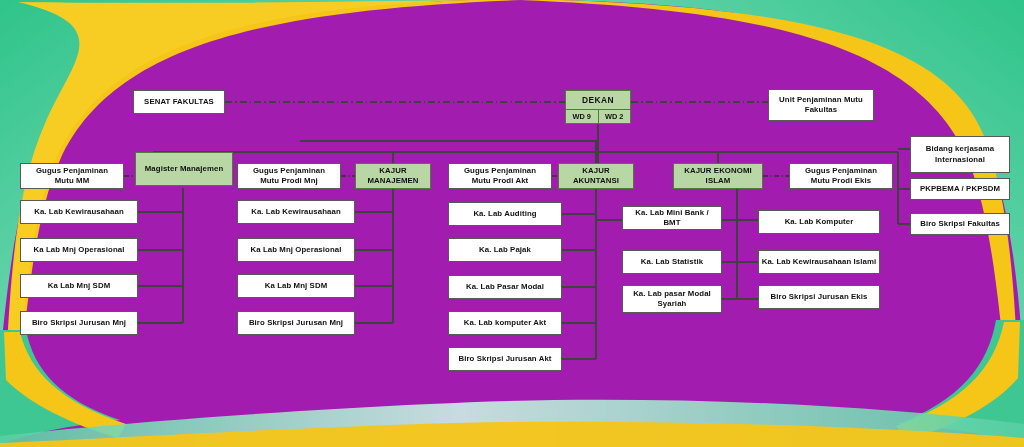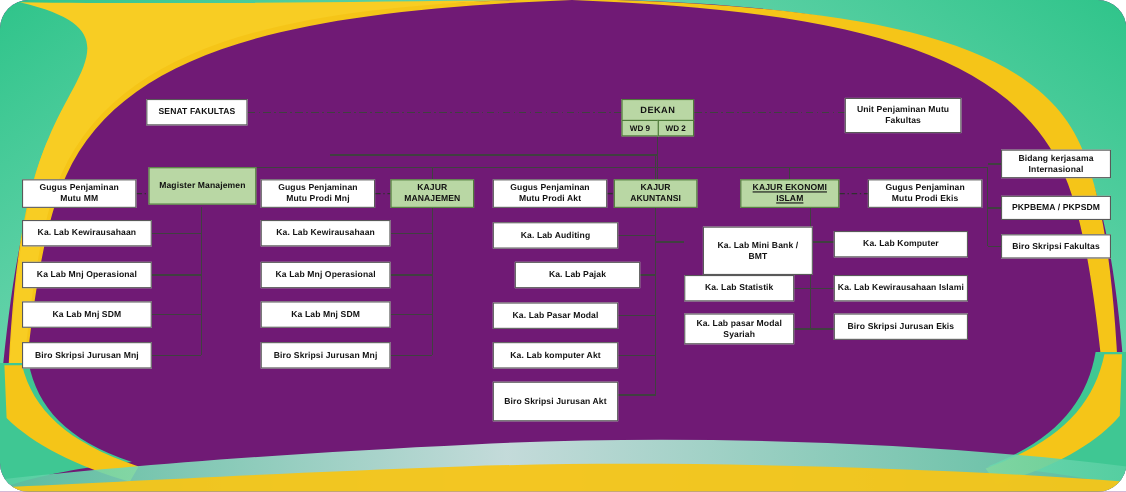--- a/index.html
+++ b/index.html
@@ -1,20 +1,20 @@
 <!DOCTYPE html>
 <html><head>
 <meta charset="utf-8">
 <style>
   html,body{margin:0;padding:0;}
   body{
     width:1024px;height:447px;background:#ffffff;overflow:hidden;
     font-family:"Liberation Sans", sans-serif;
   }
-  #stage{position:relative;width:1024px;height:447px;overflow:hidden;background:#701a75;border-radius:26px;}
+  #stage{position:relative;width:1024px;height:447px;overflow:hidden;background:#a21caf;}
 
   
   #decor{position:absolute;left:0;top:0;width:1024px;height:447px;pointer-events:none;}
 
   
   #wires{position:absolute;left:0;top:0;width:1024px;height:447px;}
 
   .node{
     position:absolute;box-sizing:border-box;
     border:1px solid #595959;background:#ffffff;
@@ -175,28 +175,28 @@
   </div>
   <div class="node green" style="left:355px;top:163px;width:76px;height:26px;">
     <span class="t">KAJUR<br>MANAJEMEN</span>
   </div>
   <div class="node" style="left:448px;top:163px;width:104px;height:26px;">
     <span class="t">Gugus Penjaminan<br>Mutu Prodi Akt</span>
   </div>
   <div class="node green" style="left:558px;top:163px;width:76px;height:26px;">
     <span class="t">KAJUR<br>AKUNTANSI</span>
   </div>
-  <div class="node green" style="left:673px;top:163px;width:90px;height:26px;text-decoration:underline;">
+  <div class="node green" style="left:673px;top:163px;width:90px;height:26px;">
     <span class="t">KAJUR EKONOMI<br>ISLAM</span>
   </div>
   <div class="node" style="left:789px;top:163px;width:104px;height:26px;">
     <span class="t">Gugus Penjaminan<br>Mutu Prodi Ekis</span>
   </div>
 
-  <div class="node" style="left:910px;top:136px;width:100px;height:26px;">
+  <div class="node" style="left:910px;top:136px;width:100px;height:37px;">
     <span class="t">Bidang kerjasama<br>Internasional</span>
   </div>
   <div class="node" style="left:910px;top:178px;width:100px;height:22px;">
     <span class="t">PKPBEMA / PKPSDM</span>
   </div>
   <div class="node" style="left:910px;top:213px;width:100px;height:22px;">
     <span class="t">Biro Skripsi Fakultas</span>
   </div>
 
   <div class="node" style="left:20px;top:200px;width:118px;height:24px;">
@@ -221,34 +221,34 @@
   <div class="node" style="left:237px;top:274px;width:118px;height:24px;">
     <span class="t">Ka Lab Mnj SDM</span>
   </div>
   <div class="node" style="left:237px;top:311px;width:118px;height:24px;">
     <span class="t">Biro Skripsi Jurusan Mnj</span>
   </div>
 
   <div class="node" style="left:448px;top:202px;width:114px;height:24px;">
     <span class="t">Ka. Lab Auditing</span>
   </div>
-  <div class="node" style="left:448px;top:238px;width:114px;height:24px;margin-left:20px;">
+  <div class="node" style="left:448px;top:238px;width:114px;height:24px;">
     <span class="t">Ka. Lab Pajak</span>
   </div>
   <div class="node" style="left:448px;top:275px;width:114px;height:24px;">
     <span class="t">Ka. Lab Pasar Modal</span>
   </div>
   <div class="node" style="left:448px;top:311px;width:114px;height:24px;">
     <span class="t">Ka. Lab komputer Akt</span>
   </div>
-  <div class="node" style="left:448px;top:347px;width:114px;height:36px;">
+  <div class="node" style="left:448px;top:347px;width:114px;height:24px;">
     <span class="t">Biro Skripsi Jurusan Akt</span>
   </div>
 
-  <div class="node" style="left:622px;top:206px;width:100px;height:44px;margin-left:17px;">
+  <div class="node" style="left:622px;top:206px;width:100px;height:24px;">
     <span class="t">Ka. Lab Mini Bank /<br>BMT</span>
   </div>
   <div class="node" style="left:622px;top:250px;width:100px;height:24px;">
     <span class="t">Ka. Lab Statistik</span>
   </div>
   <div class="node" style="left:622px;top:285px;width:100px;height:28px;">
     <span class="t">Ka. Lab pasar Modal<br>Syariah</span>
   </div>
 
   <div class="node" style="left:758px;top:210px;width:122px;height:24px;">

